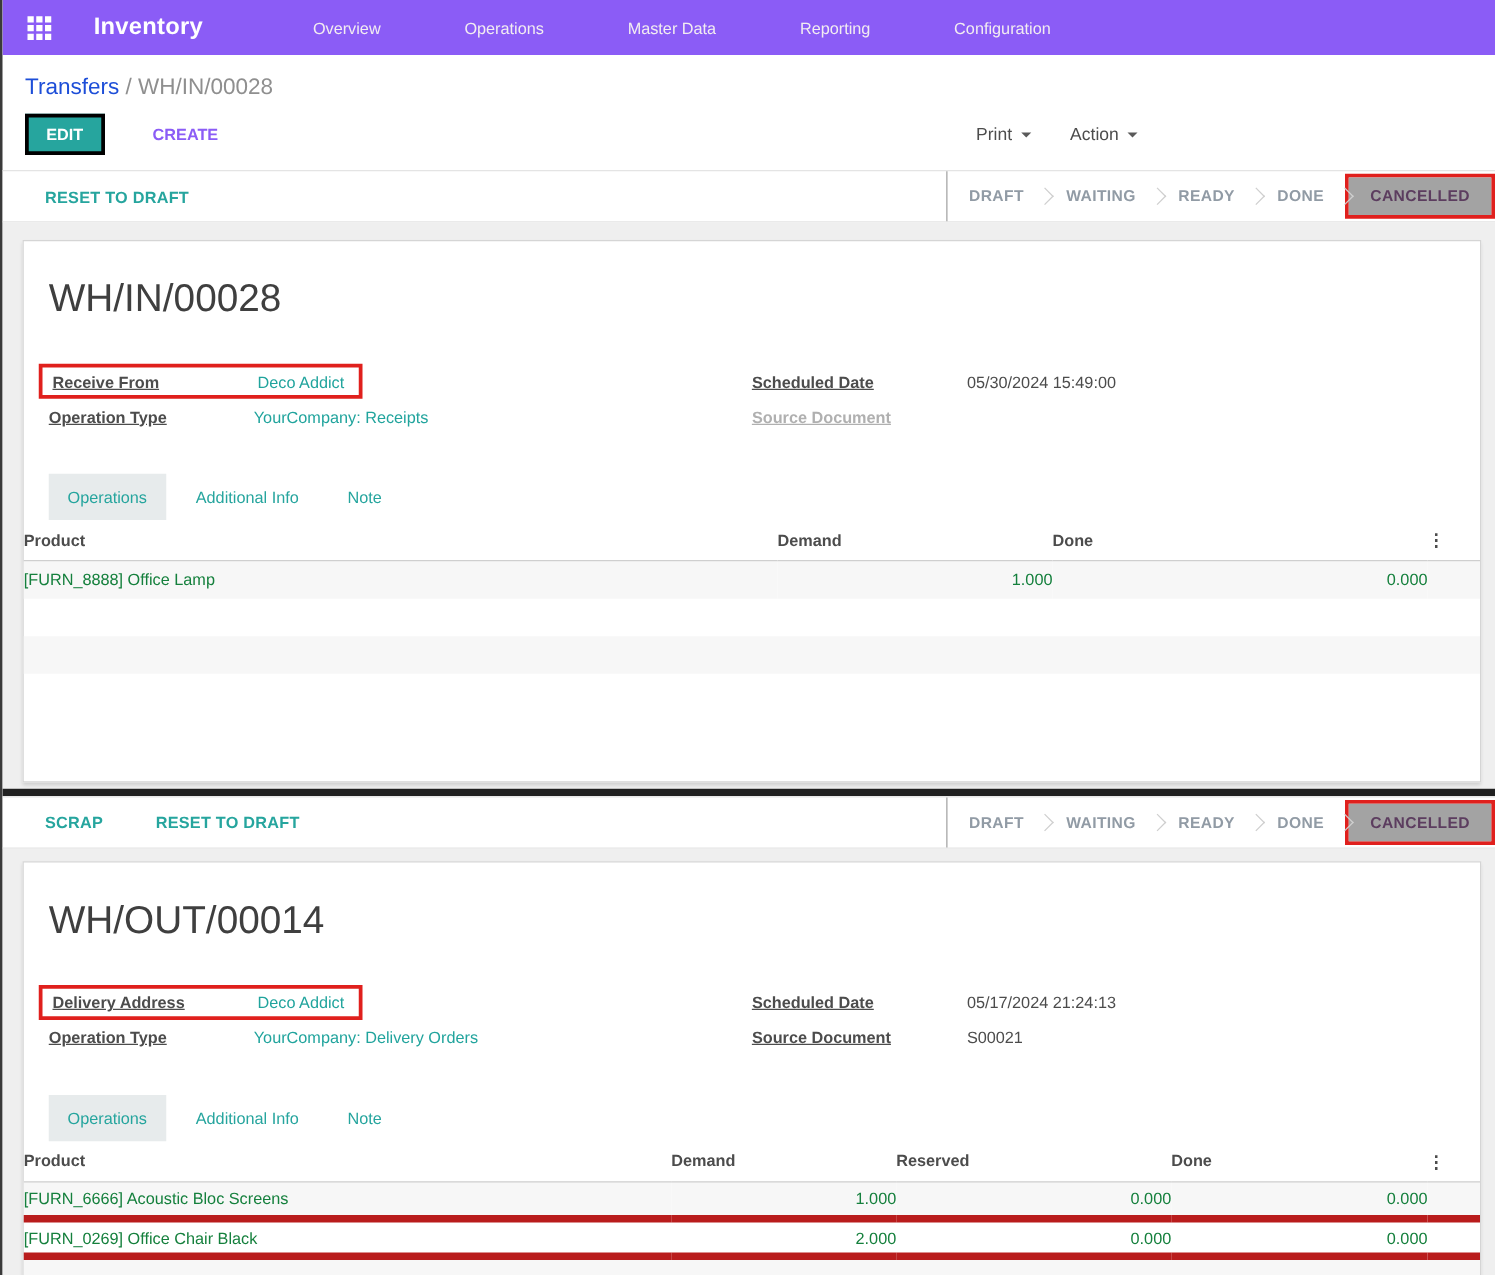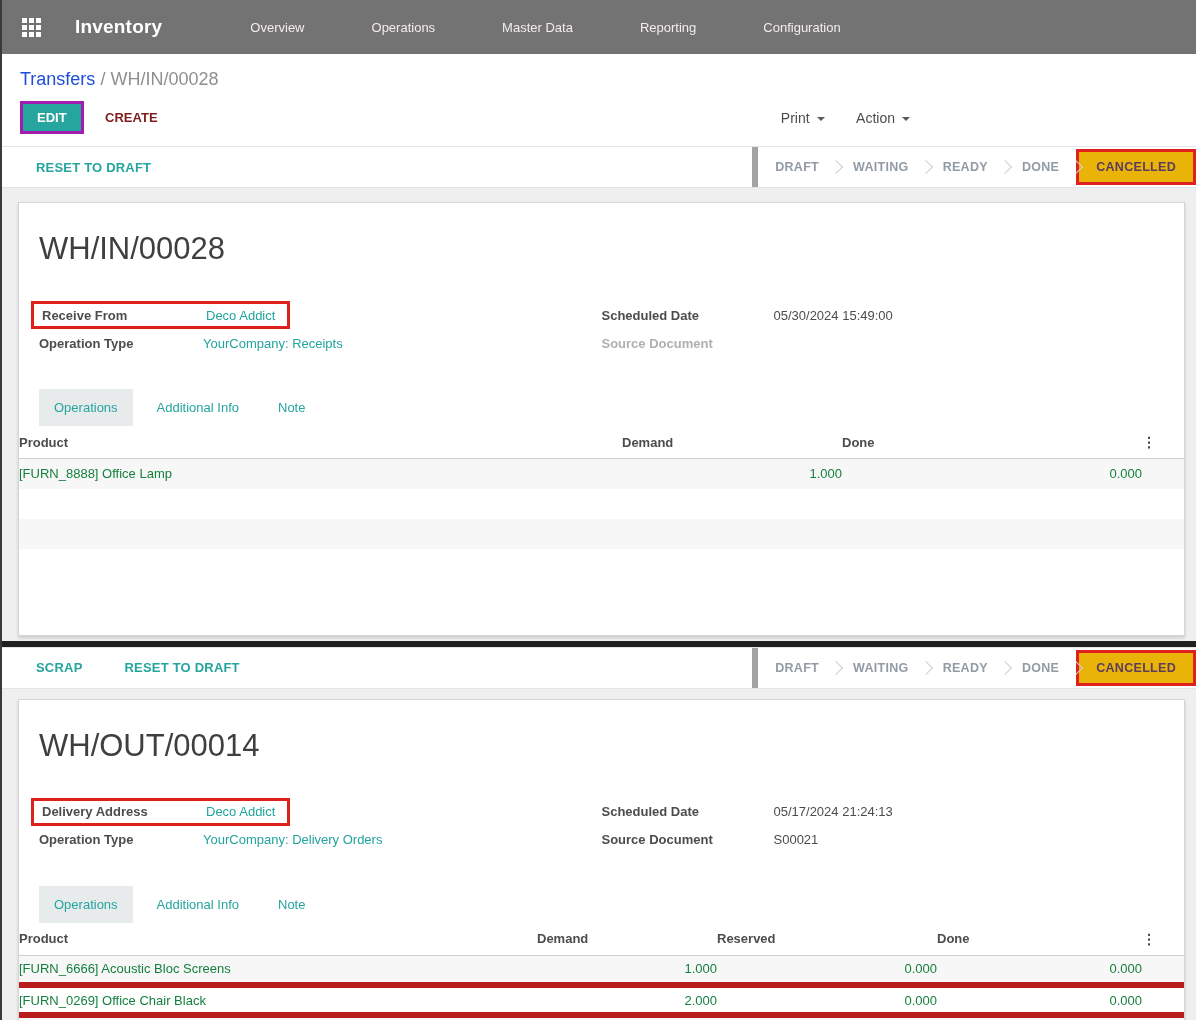--- a/index.html
+++ b/index.html
@@ -4,54 +4,54 @@
 <style>
   * { box-sizing: border-box; }
   html,body { margin:0; padding:0; }
   body {
     width:1196px; height:1020px; overflow:hidden;
     font-family:"Liberation Sans", sans-serif;
     background:#fff; border-left:2px solid #3a3a3a;
     color:#4c4c4c;
   }
   
-  .navbar { height:54px; background:#737373; display:flex; align-items:center; color:#fff; }
+  .navbar { height:44px; background:#8b5cf6; display:flex; align-items:center; color:#fff; }
   .apps-icon { margin:0 34px 0 20px; display:grid; grid-template-columns:repeat(3,5px); grid-gap:2px; cursor:pointer; }
   .apps-icon i { width:5px; height:5px; background:#fff; display:block; }
   .app-title { font-size:19px; font-weight:bold; letter-spacing:.2px; margin-right:56px; cursor:pointer; }
   .main-menu { display:flex; gap:35px; font-size:13px; }
   .main-menu span { color:#f2ecf1; cursor:pointer;margin-left:32px; }
   
   .breadcrumb { padding:15px 0 9px 18px; font-size:18px; }
   .bc-link { color:#1d4ed8; cursor:pointer; }
   .bc-sep, .bc-current { color:#8f8f8f; }
   .cp-row { display:flex; justify-content:space-between; align-items:center; padding:2px 286px 12px 18px; }
-  .btn-edit { background:#26a59e; border:3px solid #a21caf; color:#fff; font-weight:bold; font-size:13px; padding:6px 14px; cursor:pointer; font-family:inherit; }
-  .btn-create { background:none; border:none; color:#7f1d1d; font-weight:bold; font-size:13px; margin-left:11px; cursor:pointer; font-family:inherit; }
+  .btn-edit { background:#26a59e; border:3px solid #000000; color:#fff; font-weight:bold; font-size:13px; padding:6px 14px; cursor:pointer; font-family:inherit; }
+  .btn-create { background:none; border:none; color:#8b5cf6; font-weight:bold; font-size:13px; margin-left:28px; cursor:pointer; font-family:inherit; }
   .dropdown { display:inline-flex; align-items:center; gap:7px; font-size:14px; color:#4c4c4c; margin-left:27px; cursor:pointer; }
   .caret { width:0; height:0; border-left:4px solid transparent; border-right:4px solid transparent; border-top:4px solid #5a5a5a; margin-top:2px; }
   
   .statusbar { height:42px; background:#fff; border-top:1px solid #e4e4e4; border-bottom:1px solid #e4e4e4; display:flex; justify-content:space-between; align-items:stretch; }
   .sb-left { display:flex; align-items:center; padding-left:28px; gap:30px; }
   .sb-btn { background:none; border:none; color:#26a59e; font-weight:bold; font-size:13px; letter-spacing:.2px; cursor:pointer; font-family:inherit; }
-  .sb-steps { display:flex; align-items:stretch; border-left:6px solid #a3a3a3; }
+  .sb-steps { display:flex; align-items:stretch; border-left:1px solid #a3a3a3; }
   .step { display:flex; align-items:center; padding:0 17px; font-size:12.5px; font-weight:bold; color:#919ba5; letter-spacing:.3px; cursor:pointer; }
-  .step.active { color:#5c3d5f; background:#eab308; cursor:default; }
+  .step.active { color:#5c3d5f; background:#a3a3a3; cursor:default; }
   .chev { width:10px; height:10px; border-top:1px solid #cfcfcf; border-right:1px solid #cfcfcf; transform:rotate(45deg); align-self:center; margin-left:-5px; margin-right:-5px; }
   .red-box { border:3px solid #e0201d; display:flex; align-items:stretch; }
   .sb-steps .red-box { margin:2px 0; }
   
   .content { background:#efefef; padding:14px 11px 5px 16px; }
   .content.second { padding:10px 11px 0 16px; }
   .card { background:#fff; border:1px solid #d5d5d5; box-shadow:0 2px 3px rgba(0,0,0,.14); }
   .sheet-title { font-size:31px; font-weight:normal; color:#3f3f3f; margin:28px 20px 0; line-height:36px; }
   .fields { display:flex; margin:34px 20px 0; font-size:13px; }
   .fcol { flex:1; }
   .frow { display:flex; align-items:center; height:28px; }
-  .flabel { width:164px; font-weight:bold; color:#4c4c4c; flex-shrink:0; }
+  .flabel { width:164px; font-weight:bold; color:#4c4c4c; flex-shrink:0;text-decoration:underline; }
   .fcol.right .flabel { width:172px; }
   .flabel.muted { color:#b0b0b0; font-weight:bold; }
   .fvalue { color:#4c4c4c; }
   a.link { color:#21a49d; text-decoration:none; cursor:pointer; }
   .field-annot { display:inline-flex; align-items:center; height:28px; border:3px solid #e0201d; margin-left:-8px; padding-left:8px; padding-right:12px; }
   .tabs { display:flex; margin:32px 0 0 20px; font-size:13px; }
   .tab { padding:11px 15px; color:#26a59e; margin-right:9px; cursor:pointer; }
   .tab.active { background:#e7ebec; }
   table.olist { width:100%; border-collapse:collapse; font-size:13px; table-layout:fixed; }
   table.olist th { text-align:left; font-weight:bold; color:#4c4c4c; padding:8px 0; border-bottom:1px solid #cfcfcf; height:30px; }

